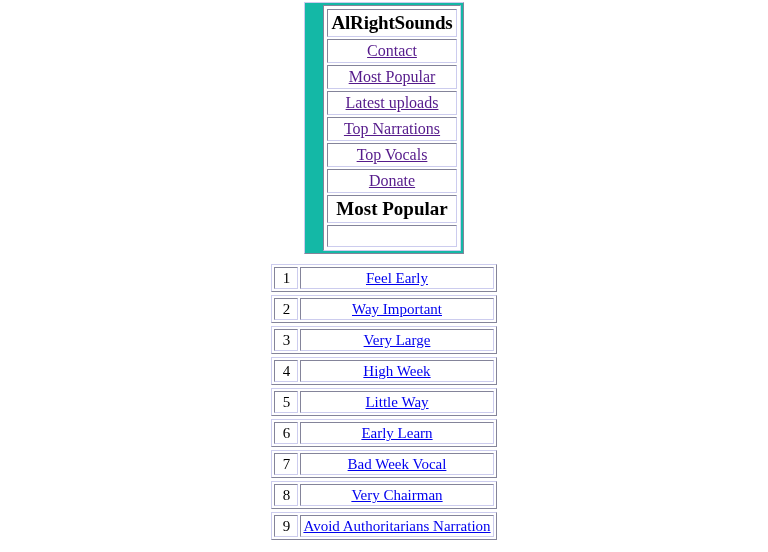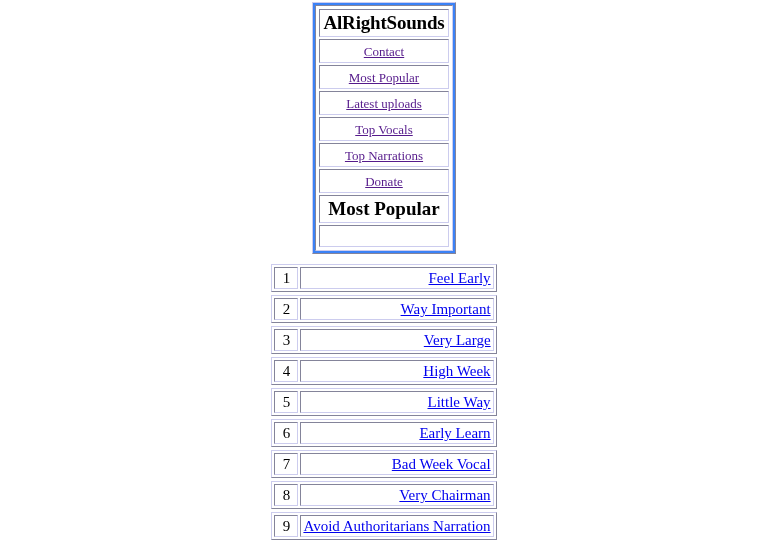--- a/index.html
+++ b/index.html
@@ -21,21 +21,22 @@
     display: flex;
     flex-direction: column;
     align-items: center;
   }
 
   
   table.retro {
     border-collapse: separate;
     border-spacing: 2px;
     border: 1px outset #ccccee;
-    background: #3b82f6;
+    background: #14b8a6;
+    padding-left: 16px;
   }
   table.retro > tbody > tr > td {
     border: 1px inset #ccccee;
     background: #ffffff;
     padding: 1px;
   }
 
   
   .nav-outer {
     margin-top: 2px;
@@ -59,21 +60,21 @@
     font-size: 19px;
     font-weight: bold;
     text-align: center;
     padding: 3px 6px 4px 6px;
     white-space: nowrap;
     letter-spacing: -0.2px;
   }
   td.nav-cell a {
     color: #551a8b;
     text-decoration: underline;
-    font-size: 13px;
+    font-size: 16px;
   }
   .section-heading {
     font-size: 19px;
     font-weight: bold;
     text-align: center;
     padding: 3px 6px 4px 6px;
     white-space: nowrap;
   }
   .empty-cell {
     height: 16px;
@@ -100,21 +101,21 @@
     background: #ffffff;
     padding: 1px 2px;
   }
   td.rank-cell {
     width: 18px;
     text-align: center;
     font-size: 15px;
     white-space: nowrap;
   }
   td.title-cell {
-    text-align: right;
+    text-align: center;
     white-space: nowrap;
   }
   td.title-cell a {
     color: #0000ee;
     text-decoration: underline;
     font-size: 15px;
   }
 </style>
 </head>
 <body>
@@ -134,24 +135,24 @@
                 <tr>
                   <td class="nav-cell"><a href="#">Contact</a></td>
                 </tr>
                 <tr>
                   <td class="nav-cell"><a href="#">Most Popular</a></td>
                 </tr>
                 <tr>
                   <td class="nav-cell"><a href="#">Latest uploads</a></td>
                 </tr>
                 <tr>
+                  <td class="nav-cell"><a href="#">Top Narrations</a></td>
+                </tr>
+                <tr>
                   <td class="nav-cell"><a href="#">Top Vocals</a></td>
-                </tr>
-                <tr>
-                  <td class="nav-cell"><a href="#">Top Narrations</a></td>
                 </tr>
                 <tr>
                   <td class="nav-cell"><a href="#">Donate</a></td>
                 </tr>
                 <tr>
                   <td class="section-heading">Most Popular</td>
                 </tr>
                 <tr>
                   <td class="empty-cell"></td>
                 </tr>

